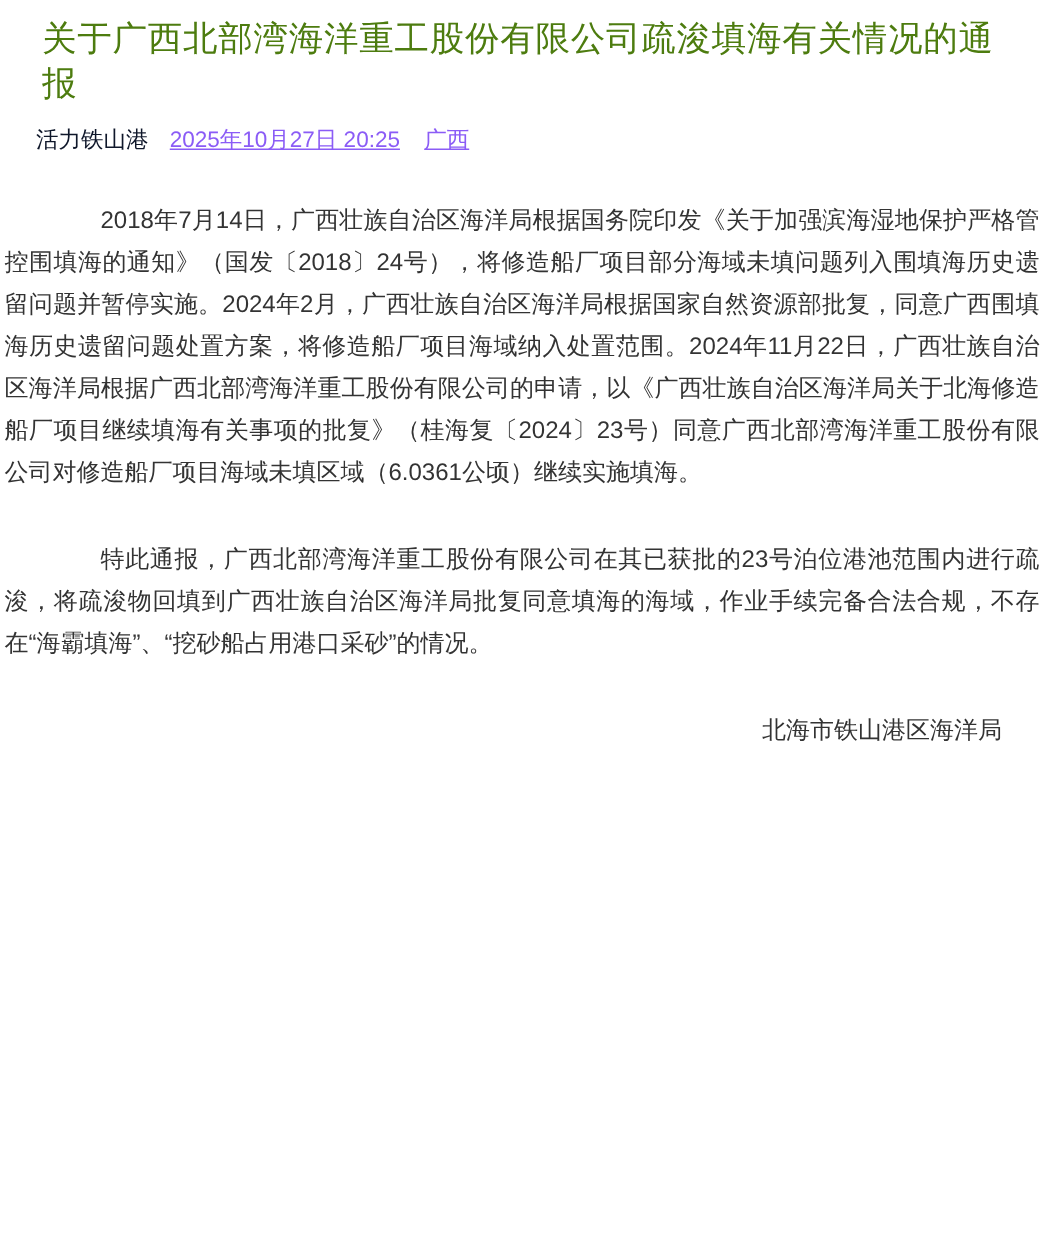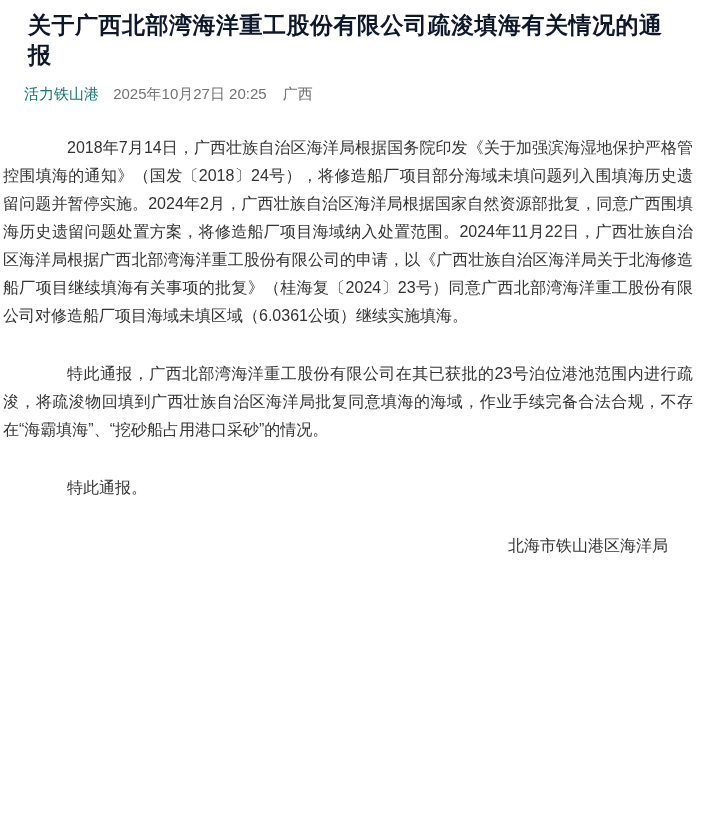--- a/index.html
+++ b/index.html
@@ -8,40 +8,41 @@
     height: 839px;
     overflow: hidden;
     background: #ffffff;
     font-family: "Liberation Sans", "DejaVu Sans", sans-serif;
   }
   .page { width: 707px; height: 839px; position: relative; }
 
   .title {
     margin: 10px 30px 0 28px;
     font-size: 23px;
-    font-weight: bold;
+    font-weight: normal;
     line-height: 30px;
-    color: #0f172a;
+    color: #4d7c0f;
     letter-spacing: 0.5px;
   }
 
   .byline {
     margin: 14px 24px 0 24px;
     font-size: 15px;
     line-height: 20px;
     white-space: nowrap;
   }
   .byline .account {
-    color: #0f766e;
+    color: #0f172a;
     margin-right: 10px;
     cursor: pointer;
   }
   .byline .meta {
-    color: #737373;
+    color: #8b5cf6;
     margin-right: 12px;
+    text-decoration: underline;
   }
 
   .content {
     margin: 0 14px 0 3px;
     color: #333333;
     font-size: 16px;
     line-height: 28px;
     text-align: justify;
   }
   .content p {
@@ -70,21 +71,20 @@
 
   <div class="byline">
     <span class="account">活力铁山港</span>
     <span class="meta">2025年10月27日 20:25</span>
     <span class="meta">广西</span>
   </div>
 
   <div class="content">
     <p>2018年7月14日，广西壮族自治区海洋局根据国务院印发《关于加强滨海湿地保护严格管控围填海的通知》（国发〔2018〕24号），将修造船厂项目部分海域未填问题列入围填海历史遗留问题并暂停实施。2024年2月，广西壮族自治区海洋局根据国家自然资源部批复，同意广西围填海历史遗留问题处置方案，将修造船厂项目海域纳入处置范围。2024年11月22日，广西壮族自治区海洋局根据广西北部湾海洋重工股份有限公司的申请，以《广西壮族自治区海洋局关于北海修造船厂项目继续填海有关事项的批复》（桂海复〔2024〕23号）同意广西北部湾海洋重工股份有限公司对修造船厂项目海域未填区域（6.0361公顷）继续实施填海。</p>
     <p>特此通报，广西北部湾海洋重工股份有限公司在其已获批的23号泊位港池范围内进行疏浚，将疏浚物回填到广西壮族自治区海洋局批复同意填海的海域，作业手续完备合法合规，不存在“海霸填海”、“挖砂船占用港口采砂”的情况。</p>
-    <p>特此通报。</p>
 
     <div class="signature">
       <p class="sig-agency">北海市铁山港区海洋局</p>
 
     </div>
   </div>
 
 </div>
 
 </body></html>

